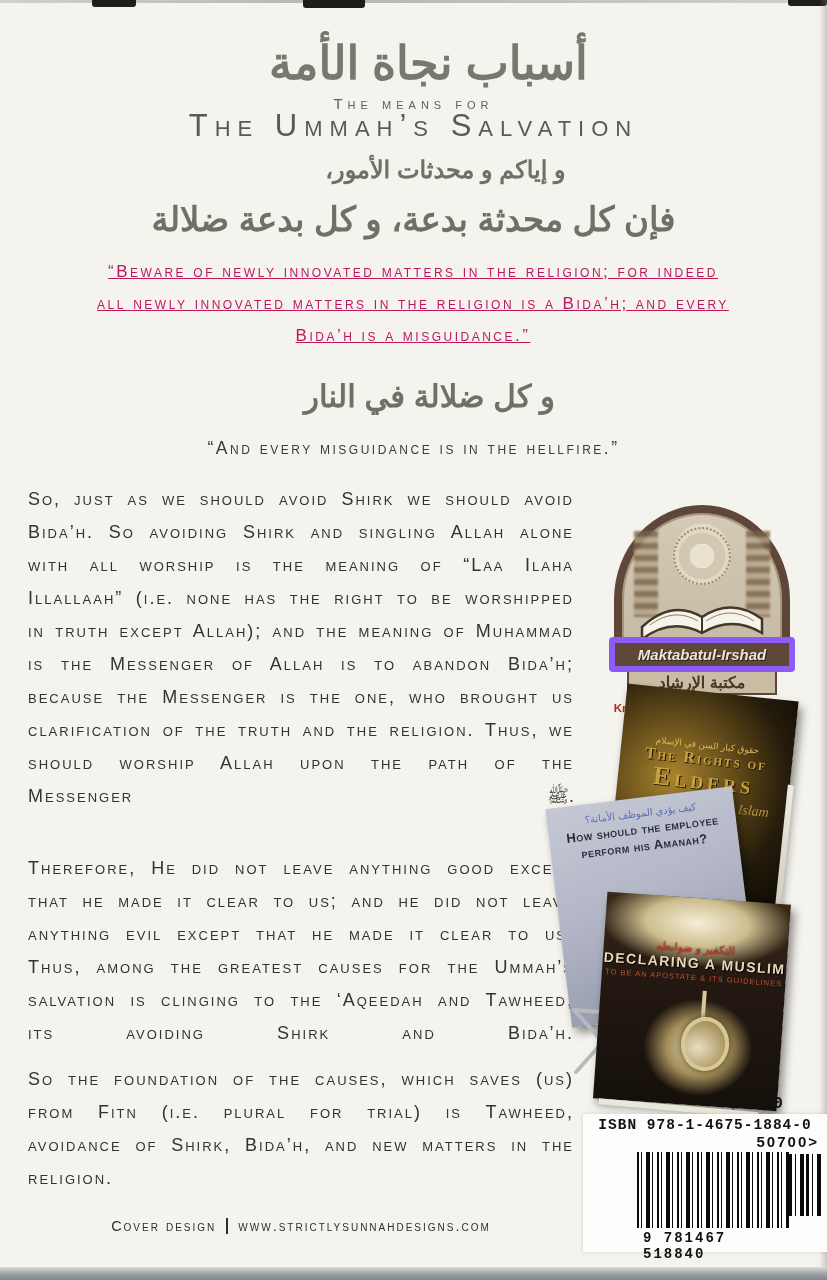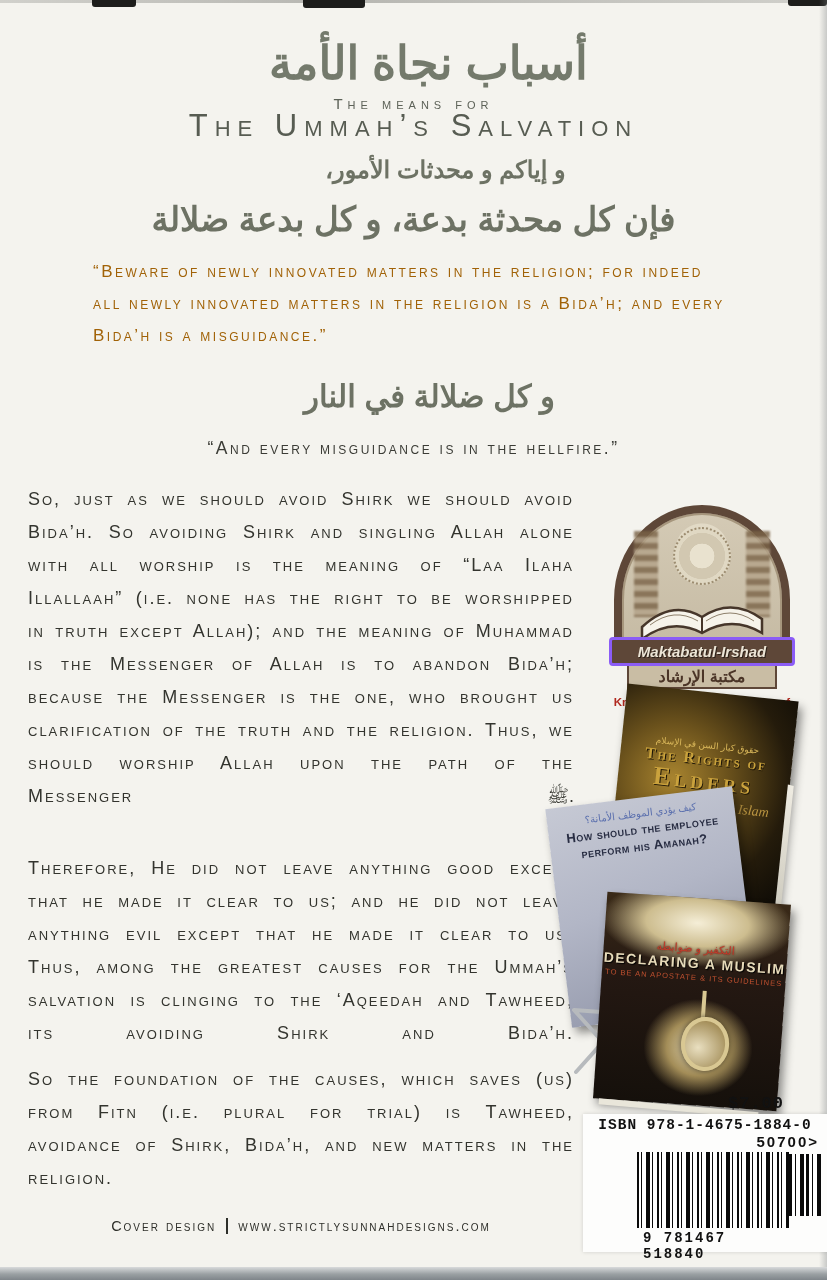--- a/index.html
+++ b/index.html
@@ -16,22 +16,22 @@
 
   
   .arabic{font-weight:bold;color:#6d7264;text-align:center;direction:rtl;}
   .ar-title{position:absolute;top:36px;left:15px;width:100%;font-size:46px;letter-spacing:1px;color:#747a6c;}
   .kicker{position:absolute;top:95px;left:0;width:100%;text-align:center;
     font-variant:small-caps;font-size:15px;letter-spacing:5px;color:#5d6258;}
   .main-title{position:absolute;top:108px;left:0;width:100%;text-align:center;
     font-variant:small-caps;font-size:31px;letter-spacing:7px;color:#575c52;}
   .ar-q1{position:absolute;top:156px;left:0;width:100%;font-size:24px;margin-left:32px;}
   .ar-q2{position:absolute;top:199px;left:0;width:100%;font-size:34px;}
-  .quote{position:absolute;top:256px;left:93px;width:640px;text-align:left;
-    font-variant:small-caps;font-size:17px;line-height:32px;letter-spacing:2.5px;color:#a16207;}
+  .quote{position:absolute;top:256px;left:93px;width:640px;text-align:center;
+    font-variant:small-caps;font-size:17px;line-height:32px;letter-spacing:2.5px;color:#be185d;text-decoration:underline;}
   .interlude{position:absolute;top:356px;left:0;width:100%;text-align:center;
     font-variant:small-caps;font-size:13.5px;letter-spacing:2px;color:#44453f;}
   .ar-q3{position:absolute;top:378px;left:0;width:100%;font-size:31px;padding-left:16px;}
   .hellfire{position:absolute;top:438px;left:0;width:100%;text-align:center;
     font-variant:small-caps;font-size:17.5px;letter-spacing:2.5px;color:#3b3c36;}
 
   
   .para{position:absolute;left:28px;width:546px;
     font-variant:small-caps;font-size:18px;line-height:33px;
     letter-spacing:2px;word-spacing:3px;color:#33342e;
@@ -53,21 +53,21 @@
       linear-gradient(180deg,#d4cab5,#c6bba4);
     box-shadow:inset 0 0 0 2px #a6967d;}
   .rosette{position:absolute;left:50%;top:14px;transform:translateX(-50%);
     width:54px;height:54px;border-radius:50%;border:2px dotted #9c8c70;
     background:radial-gradient(circle,#e9e2cf 0 32%,#d2c8b1 33% 60%,#e0d8c3 61%);}
   .pillar{position:absolute;top:18px;width:24px;height:86px;opacity:.8;
     background:repeating-linear-gradient(180deg,#7a6347 0 6px,#b3a288 6px 12px);filter:blur(1px);}
   .pillar.left{left:12px;} .pillar.right{right:12px;}
   .book-svg{position:absolute;left:50%;bottom:2px;transform:translateX(-50%);}
   .banner{position:relative;width:186px;margin:-16px auto 0;box-sizing:border-box;
-    background:#5e4738;border:3px solid #8b5cf6;border-radius:4px;
+    background:#5e4738;border:6px solid #8b5cf6;border-radius:4px;
     color:#ece5d6;font-weight:bold;font-style:italic;font-size:15px;
     text-align:center;padding:3px 2px;text-shadow:1px 1px 0 #2c2118;z-index:2;}
   .ar-band{width:150px;margin:0 auto;box-sizing:border-box;background:#c9bda4;
     border:2px solid #5e4738;border-top:none;color:#4b3527;font-weight:bold;
     font-size:16px;text-align:center;padding:1px 4px;direction:rtl;}
   .tagline{margin-top:7px;text-align:center;color:#b0281e;font-weight:bold;font-size:11.5px;}
 
   
   .bk{position:absolute;box-sizing:border-box;box-shadow:4px 6px 10px rgba(0,0,0,.45);}
   .bk1{left:616px;top:692px;width:172px;height:212px;transform:rotate(6deg);

